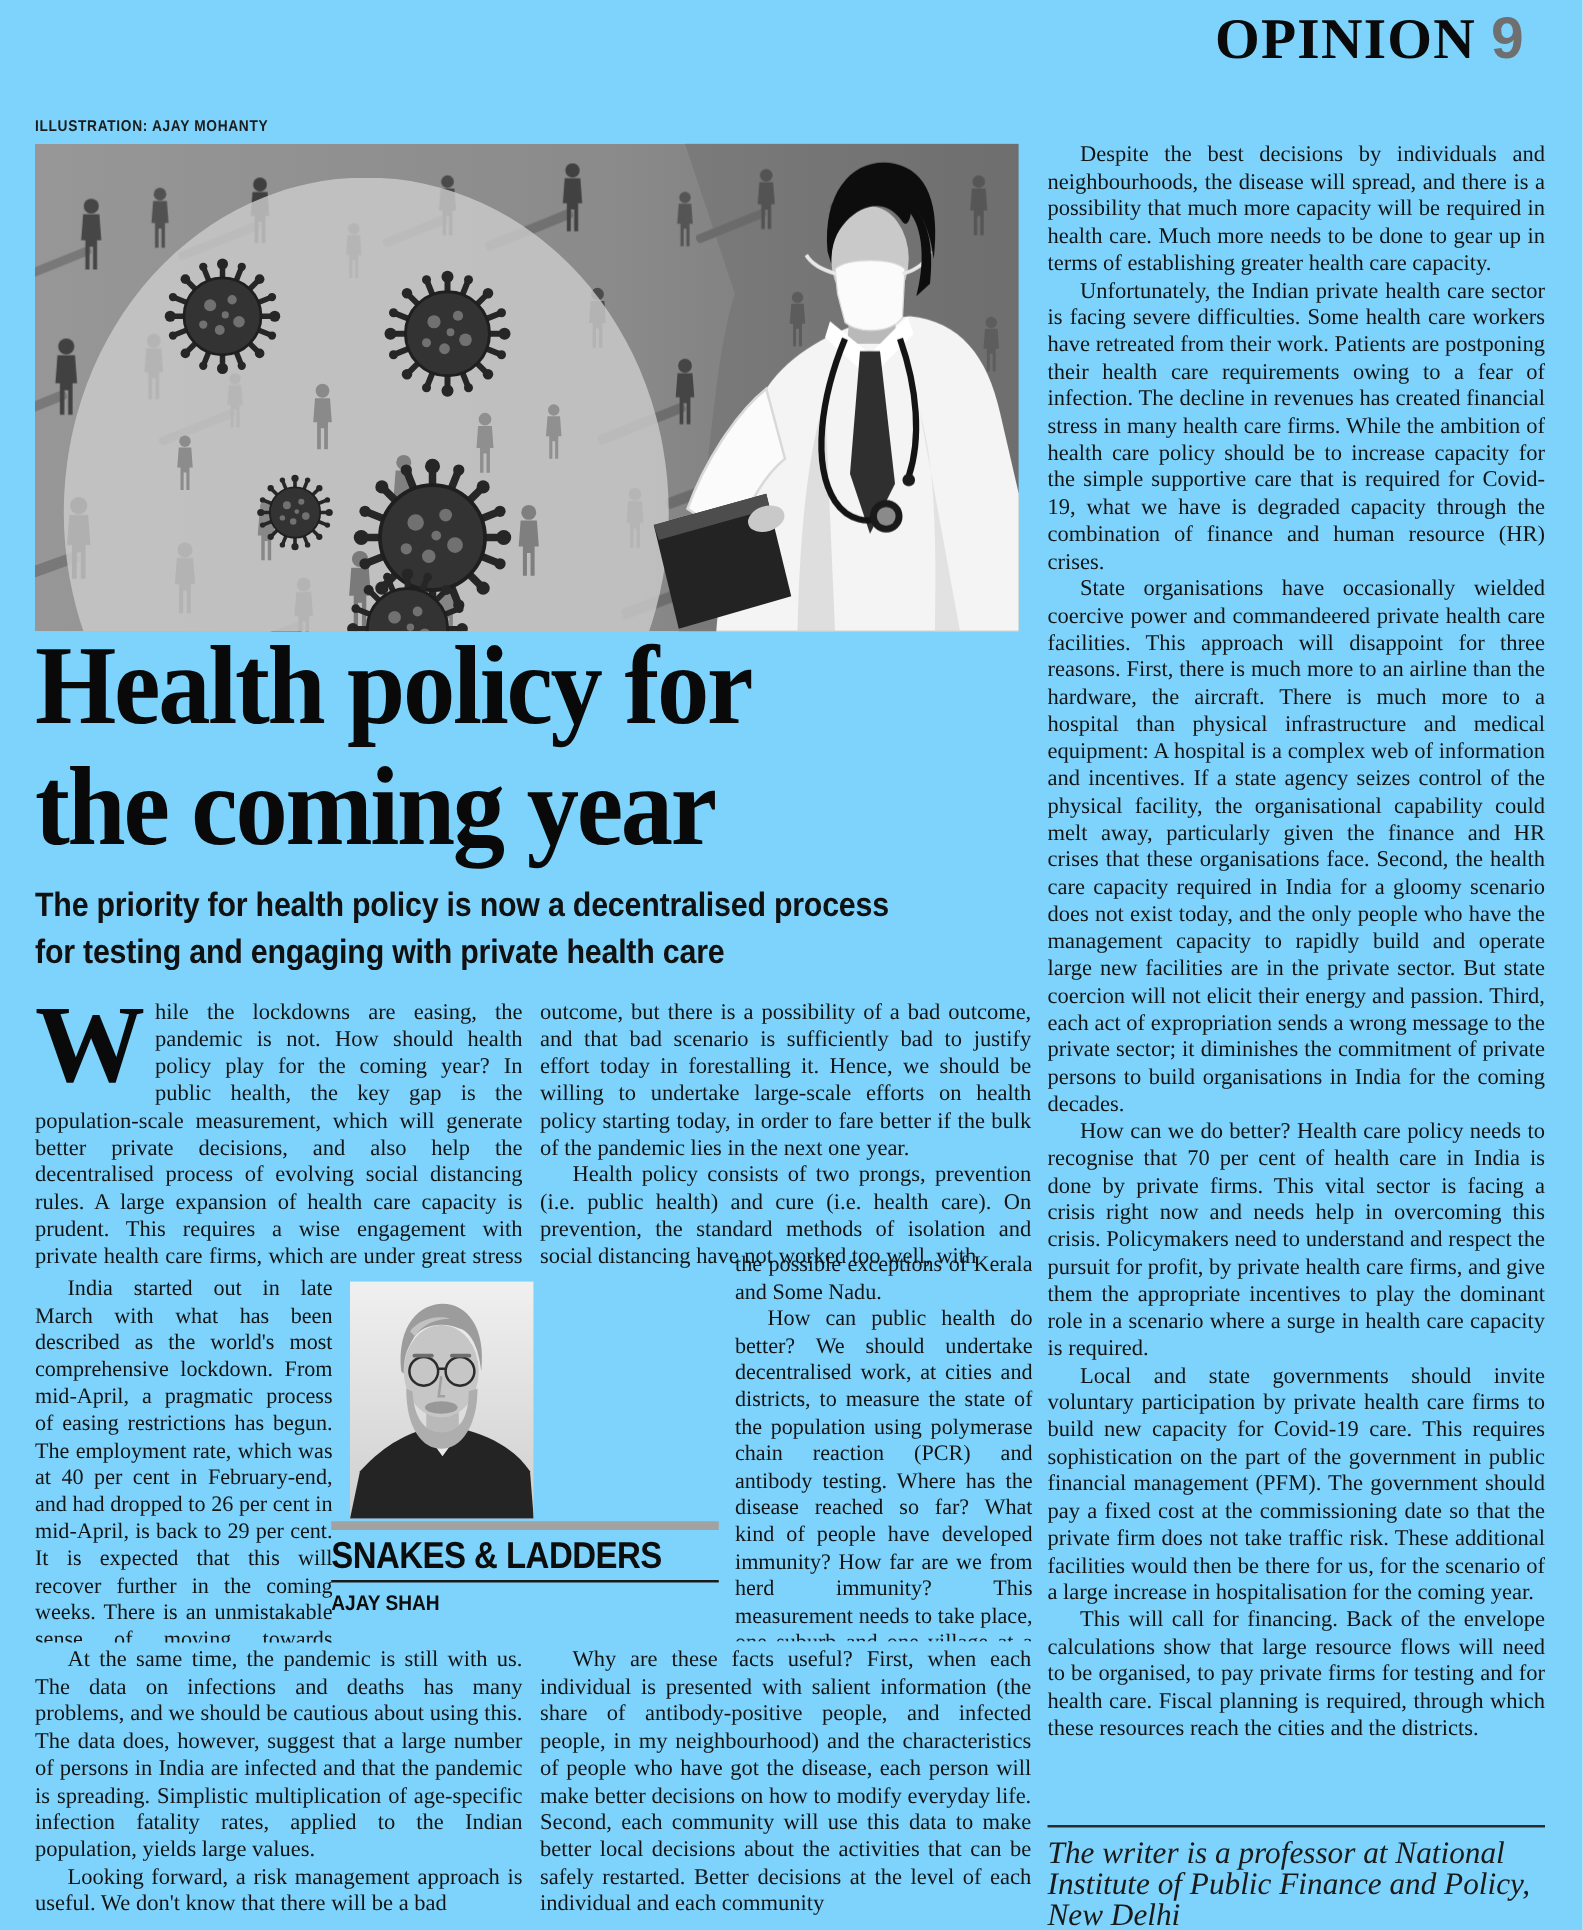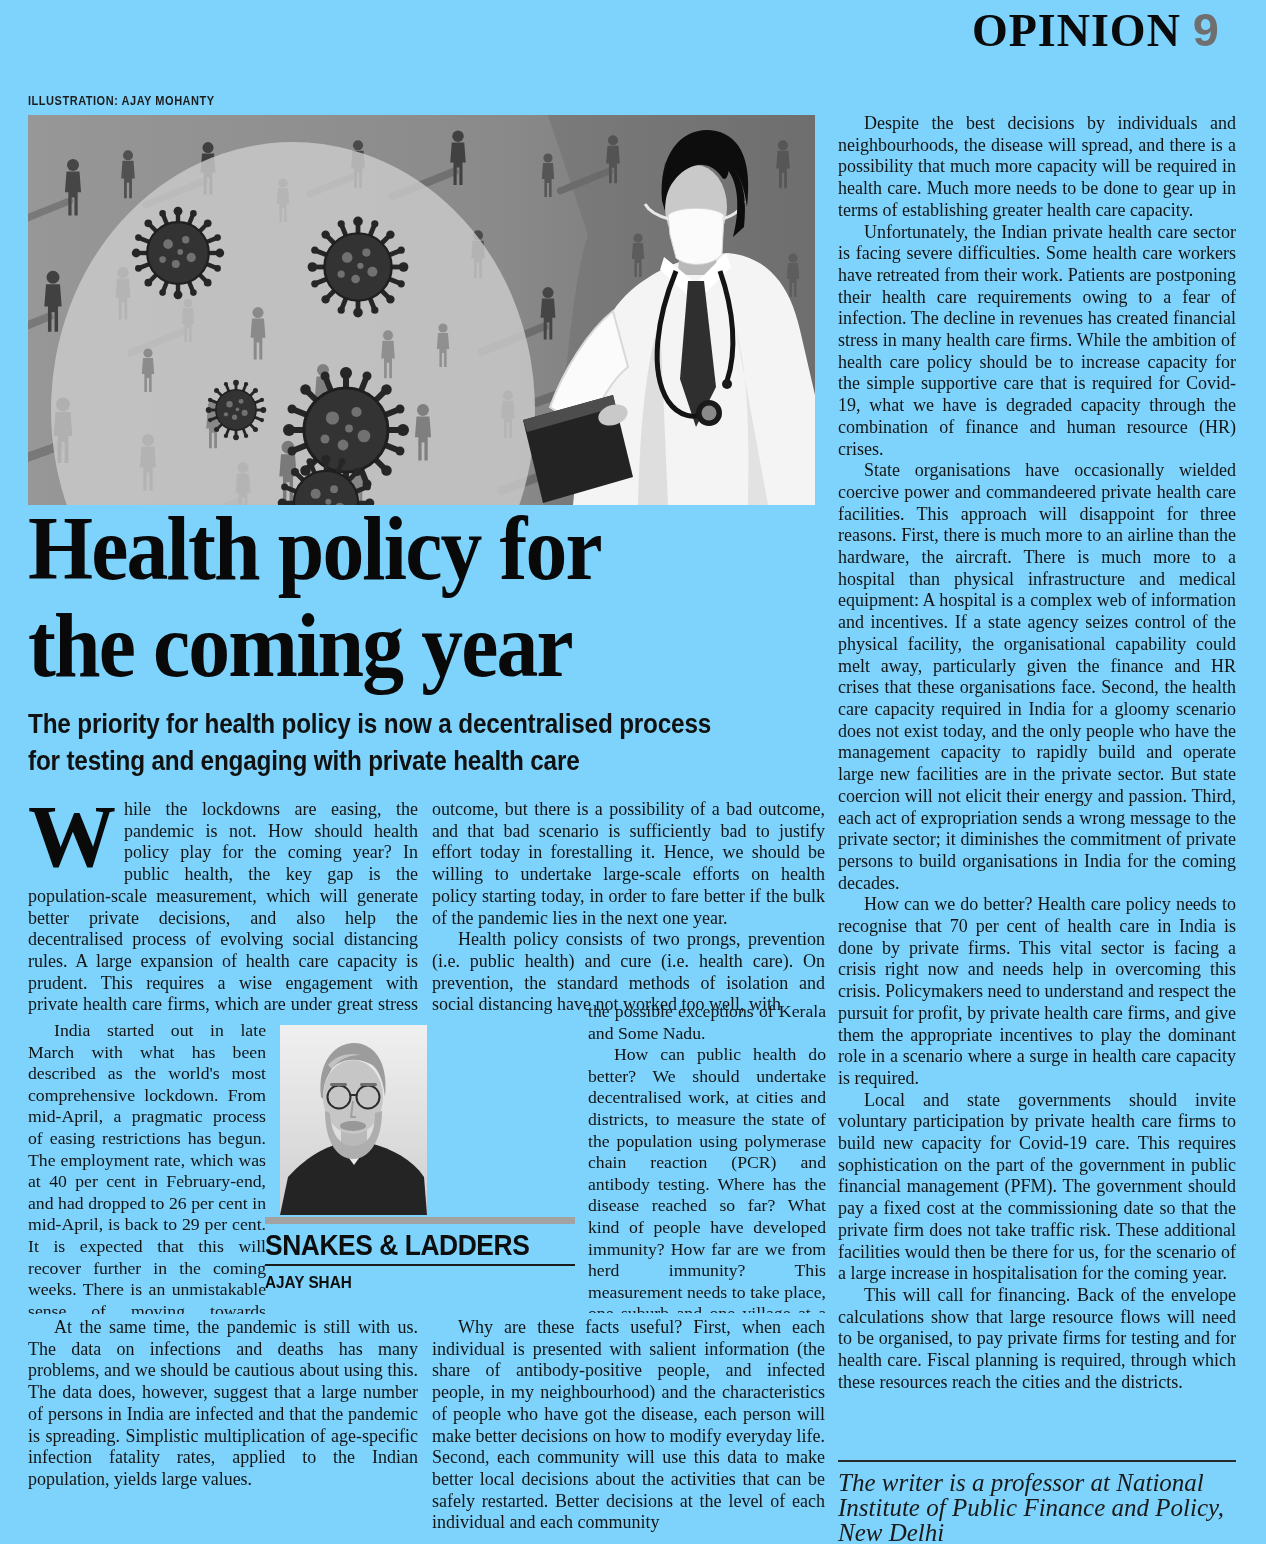--- a/index.html
+++ b/index.html
@@ -231,20 +231,21 @@
   <h2 class="standfirst"><span>The priority for health policy is now a decentralised process</span><br><span>for testing and engaging with private health care</span></h2>
 
   <div class="tx left1">
     <p><span class="dropcap">W</span><span>hile the lockdowns are easing, the pandemic is not. How should health policy play for the coming year? In public health, the key gap is the population-scale measurement, which will generate better private decisions, and also help the decentralised process of evolving social distancing rules. A large expansion of health care capacity is prudent. This requires a wise engagement with private health care firms, which are under great stress today.</span></p>
   </div>
   <div class="tx narrow left2">
     <p class="ind">India started out in late March with what has been described as the world's most comprehensive lockdown. From mid-April, a pragmatic process of easing restrictions has begun. The employment rate, which was at 40 per cent in February-end, and had dropped to 26 per cent in mid-April, is back to 29 per cent. It is expected that this will recover further in the coming weeks. There is an unmistakable sense of moving towards normalcy in everyday life.</p>
   </div>
   <div class="tx left3">
     <p class="ind">At the same time, the pandemic is still with us. The data on infections and deaths has many problems, and we should be cautious about using this. The data does, however, suggest that a large number of persons in India are infected and that the pandemic is spreading. Simplistic multiplication of age-specific infection fatality rates, applied to the Indian population, yields large values.</p>
+    <p class="ind">Looking forward, a risk management approach is useful. We don't know that there will be a bad</p>
   </div>
 
   <div class="tx mid1">
     <p>outcome, but there is a possibility of a bad outcome, and that bad scenario is sufficiently bad to justify effort today in forestalling it. Hence, we should be willing to undertake large-scale efforts on health policy starting today, in order to fare better if the bulk of the pandemic lies in the next one year.</p>
     <p class="ind">Health policy consists of two prongs, prevention (i.e. public health) and cure (i.e. health care). On prevention, the standard methods of isolation and social distancing have not worked too well, with</p>
   </div>
   <div class="tx narrow mid2">
     <p>the possible exceptions of Kerala and Some Nadu.</p>
     <p class="ind">How can public health do better? We should undertake decentralised work, at cities and districts, to measure the state of the population using polymerase chain reaction (PCR) and antibody testing. Where has the disease reached so far? What kind of people have developed immunity? How far are we from herd immunity? This measurement needs to take place, one suburb and one village at a time.</p>
   </div>

